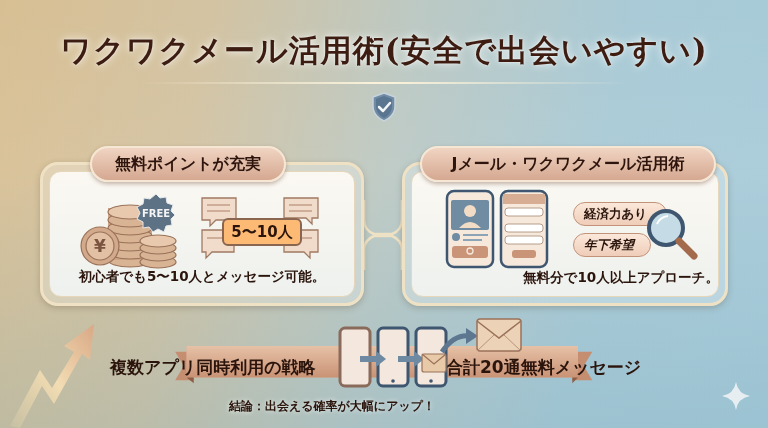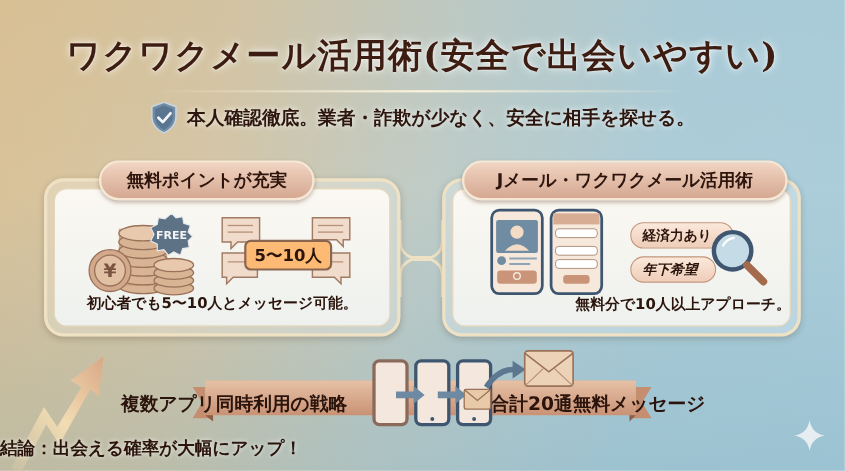--- a/index.html
+++ b/index.html
@@ -65,42 +65,41 @@
   }
   .tag.t1 { left: 573px; top: 202px; width: 94px; }
   .tag.t2 { left: 573px; top: 233px; width: 78px; font-style: italic; }
   .ribbon {
     position: absolute; left: 98px; top: 346px; width: 570px; height: 40px;
   }
   .ribbon-text { position: absolute; font-weight: bold; font-size: 17px; color: #2a140c; top: 356px; }
   .ribbon-text.a { left: 110px; }
   .ribbon-text.b { left: 446px; }
   .conclusion {
-    position: absolute; top: 398px; left: 0; width: 664px; text-align: left;
-    font-weight: bold; font-size: 16px; color: #2a140c; text-shadow: 0 0 5px rgba(255,255,255,0.8);
+    position: absolute; top: 398px; left: 0; width: 664px; text-align: center;
+    font-weight: bold; font-size: 12px; color: #2a140c; text-shadow: 0 0 5px rgba(255,255,255,0.8);
   }
   svg { position: absolute; overflow: visible; }
 </style>
 </head>
 <body>
 
 <div class="bg-shade"></div>
 
 <div class="title">ワクワクメール活用術(安全で出会いやすい)</div>
 <div class="title-line"></div>
 
 <div class="subtitle">
   <span style="position:relative;width:26px;height:30px;display:inline-block;">
     <svg width="26" height="30" viewBox="0 0 26 30" style="left:0;top:0;">
       <path d="M13 1 L24 5 L24 14 C24 22 18 27 13 29 C8 27 2 22 2 14 L2 5 Z" fill="#6f8ba5" stroke="#c9d3dc" stroke-width="1.5"></path>
       <path d="M13 4 L21 7 L21 14 C21 20 17 24 13 26 C9 24 5 20 5 14 L5 7 Z" fill="#5a7590"></path>
       <path d="M8 15 L12 19 L19 11" fill="none" stroke="#f3f6f8" stroke-width="2.5" stroke-linecap="round" stroke-linejoin="round"></path>
     </svg>
   </span>
-  <span class="subtitle-text">本人確認徹底。業者・詐欺が少なく、安全に相手を探せる。</span>
 </div>
 
 <svg class="connector" width="42" height="70" viewBox="0 0 42 70" style="left:362px;top:200px;">
   <path d="M2 0 L2 20 Q2 30 12 34 L30 34 Q40 30 40 20 L40 0" fill="none" stroke="#efe1c4" stroke-width="2.5"></path>
   <path d="M2 70 L2 50 Q2 40 12 36 L30 36 Q40 40 40 50 L40 70" fill="none" stroke="#efe1c4" stroke-width="2.5"></path>
 </svg>
 
 <div class="panel left">
     <div class="panel-inner"></div>
   </div>

